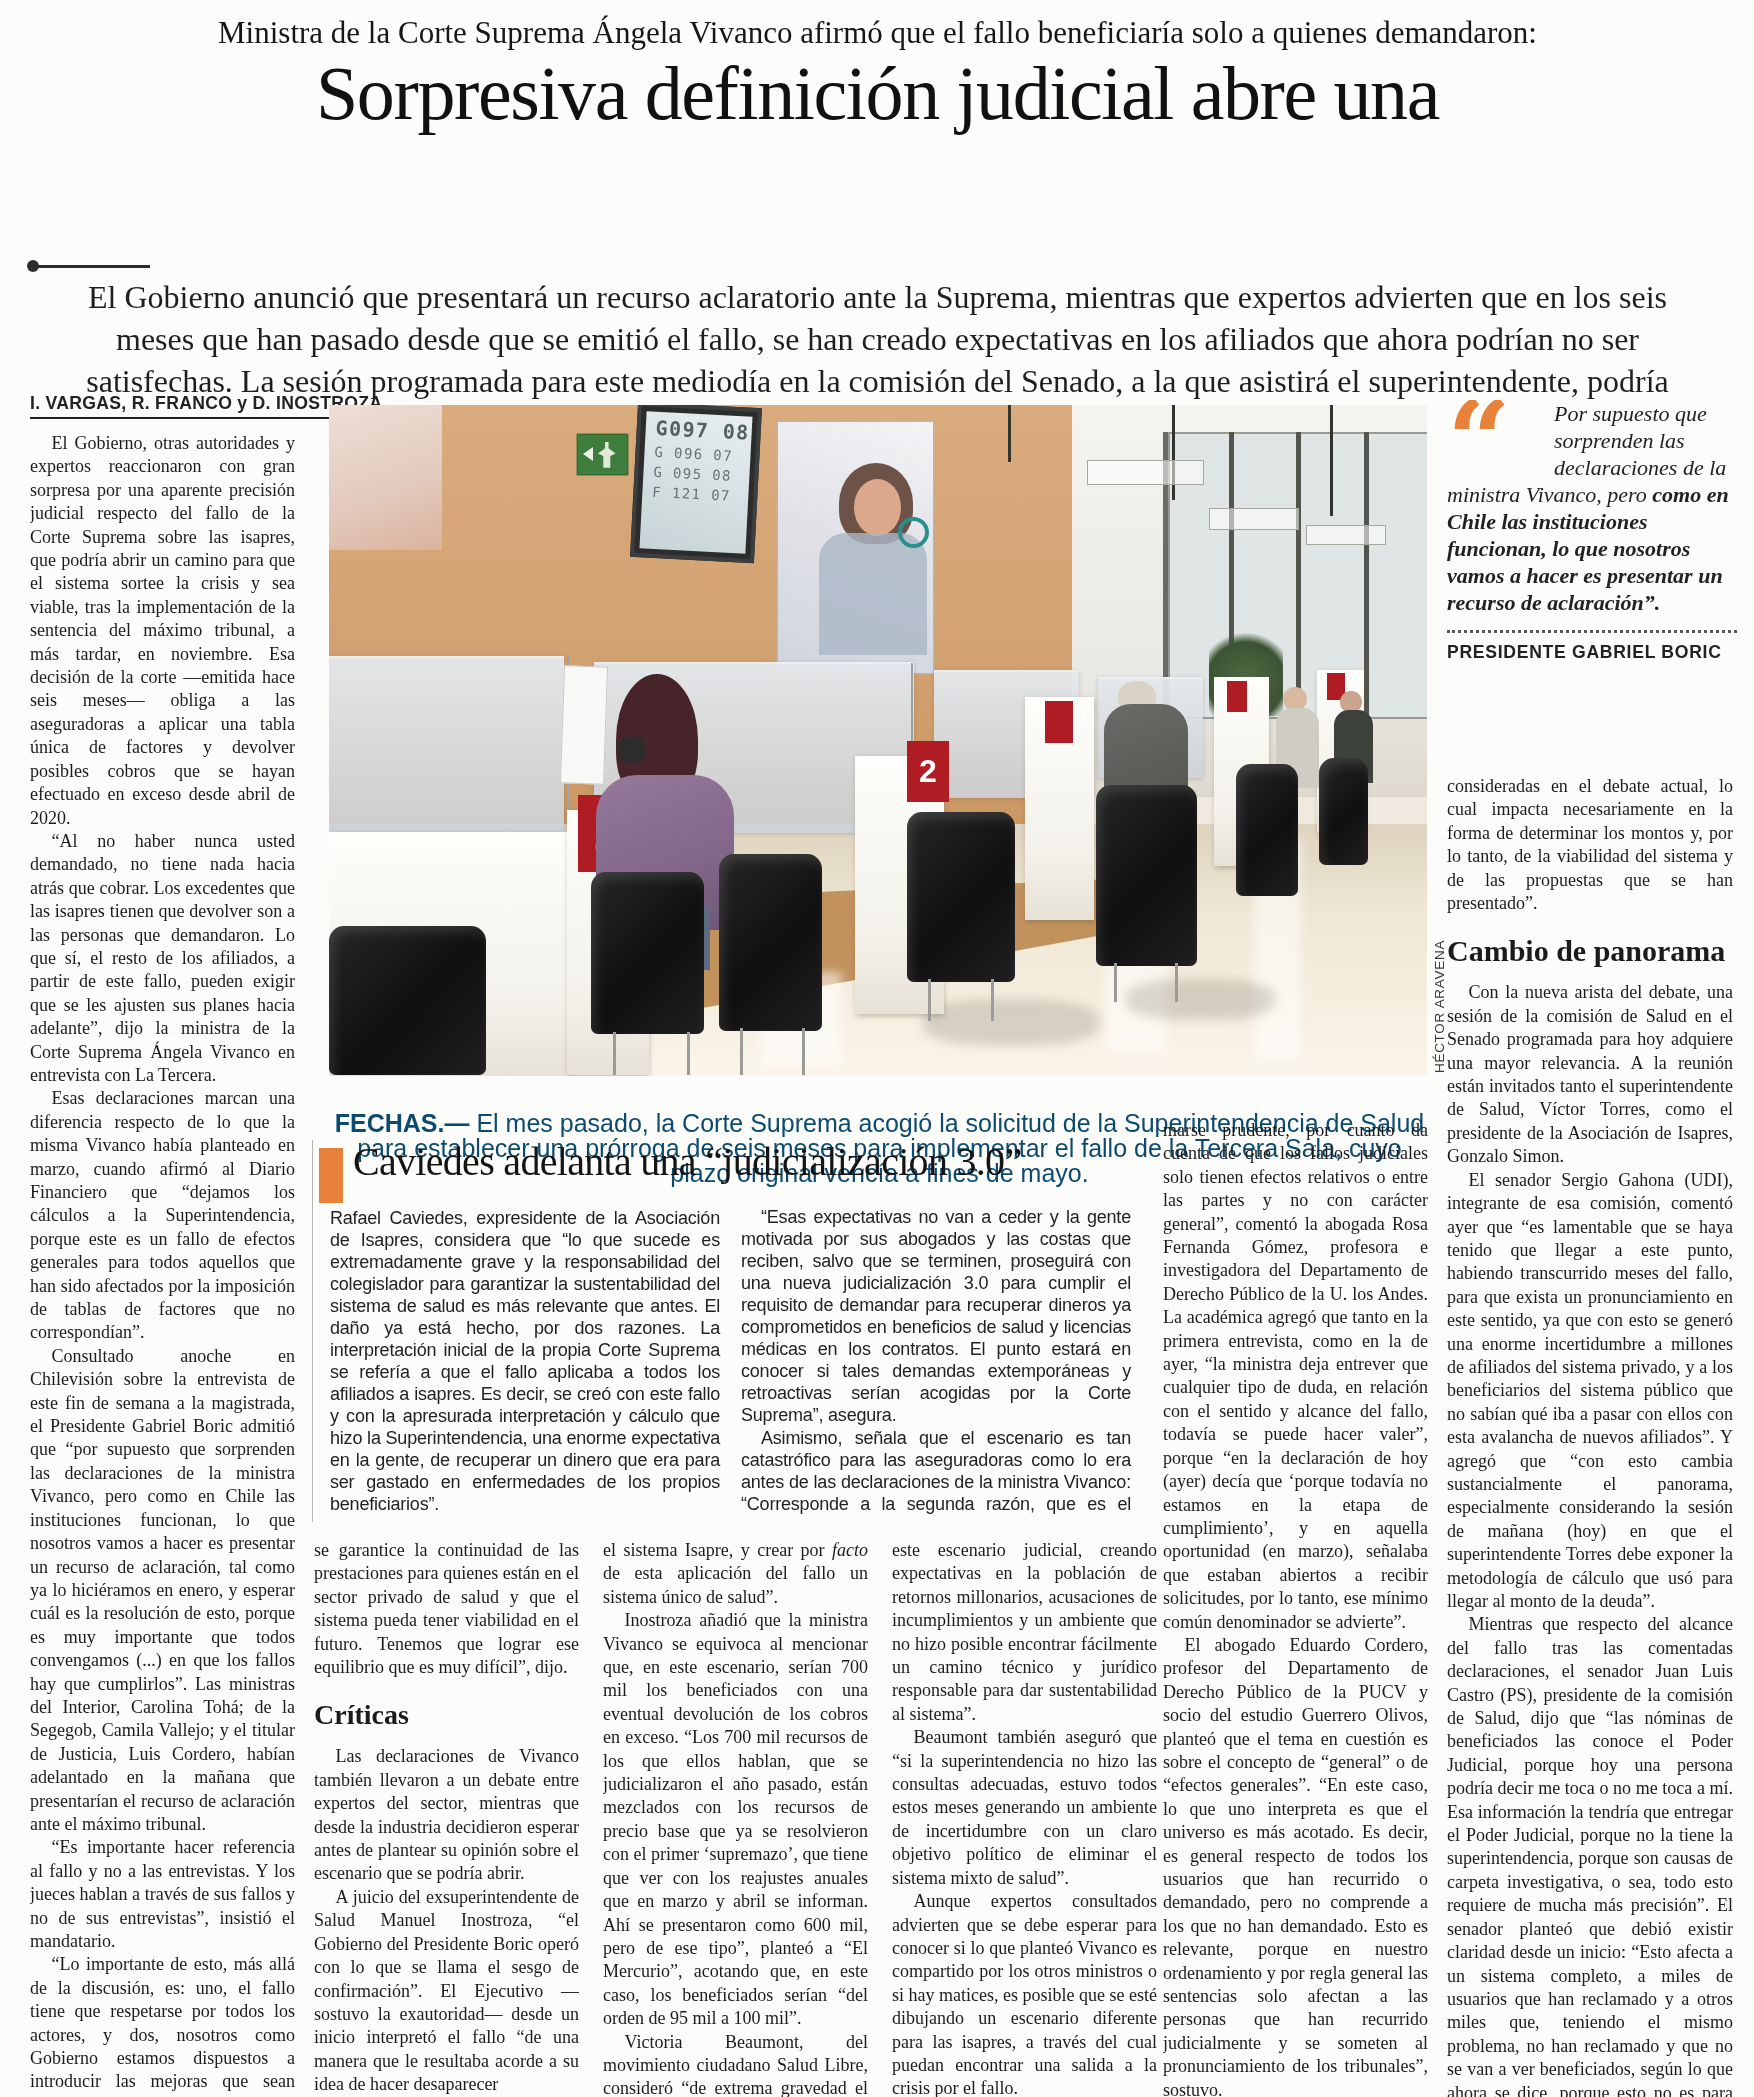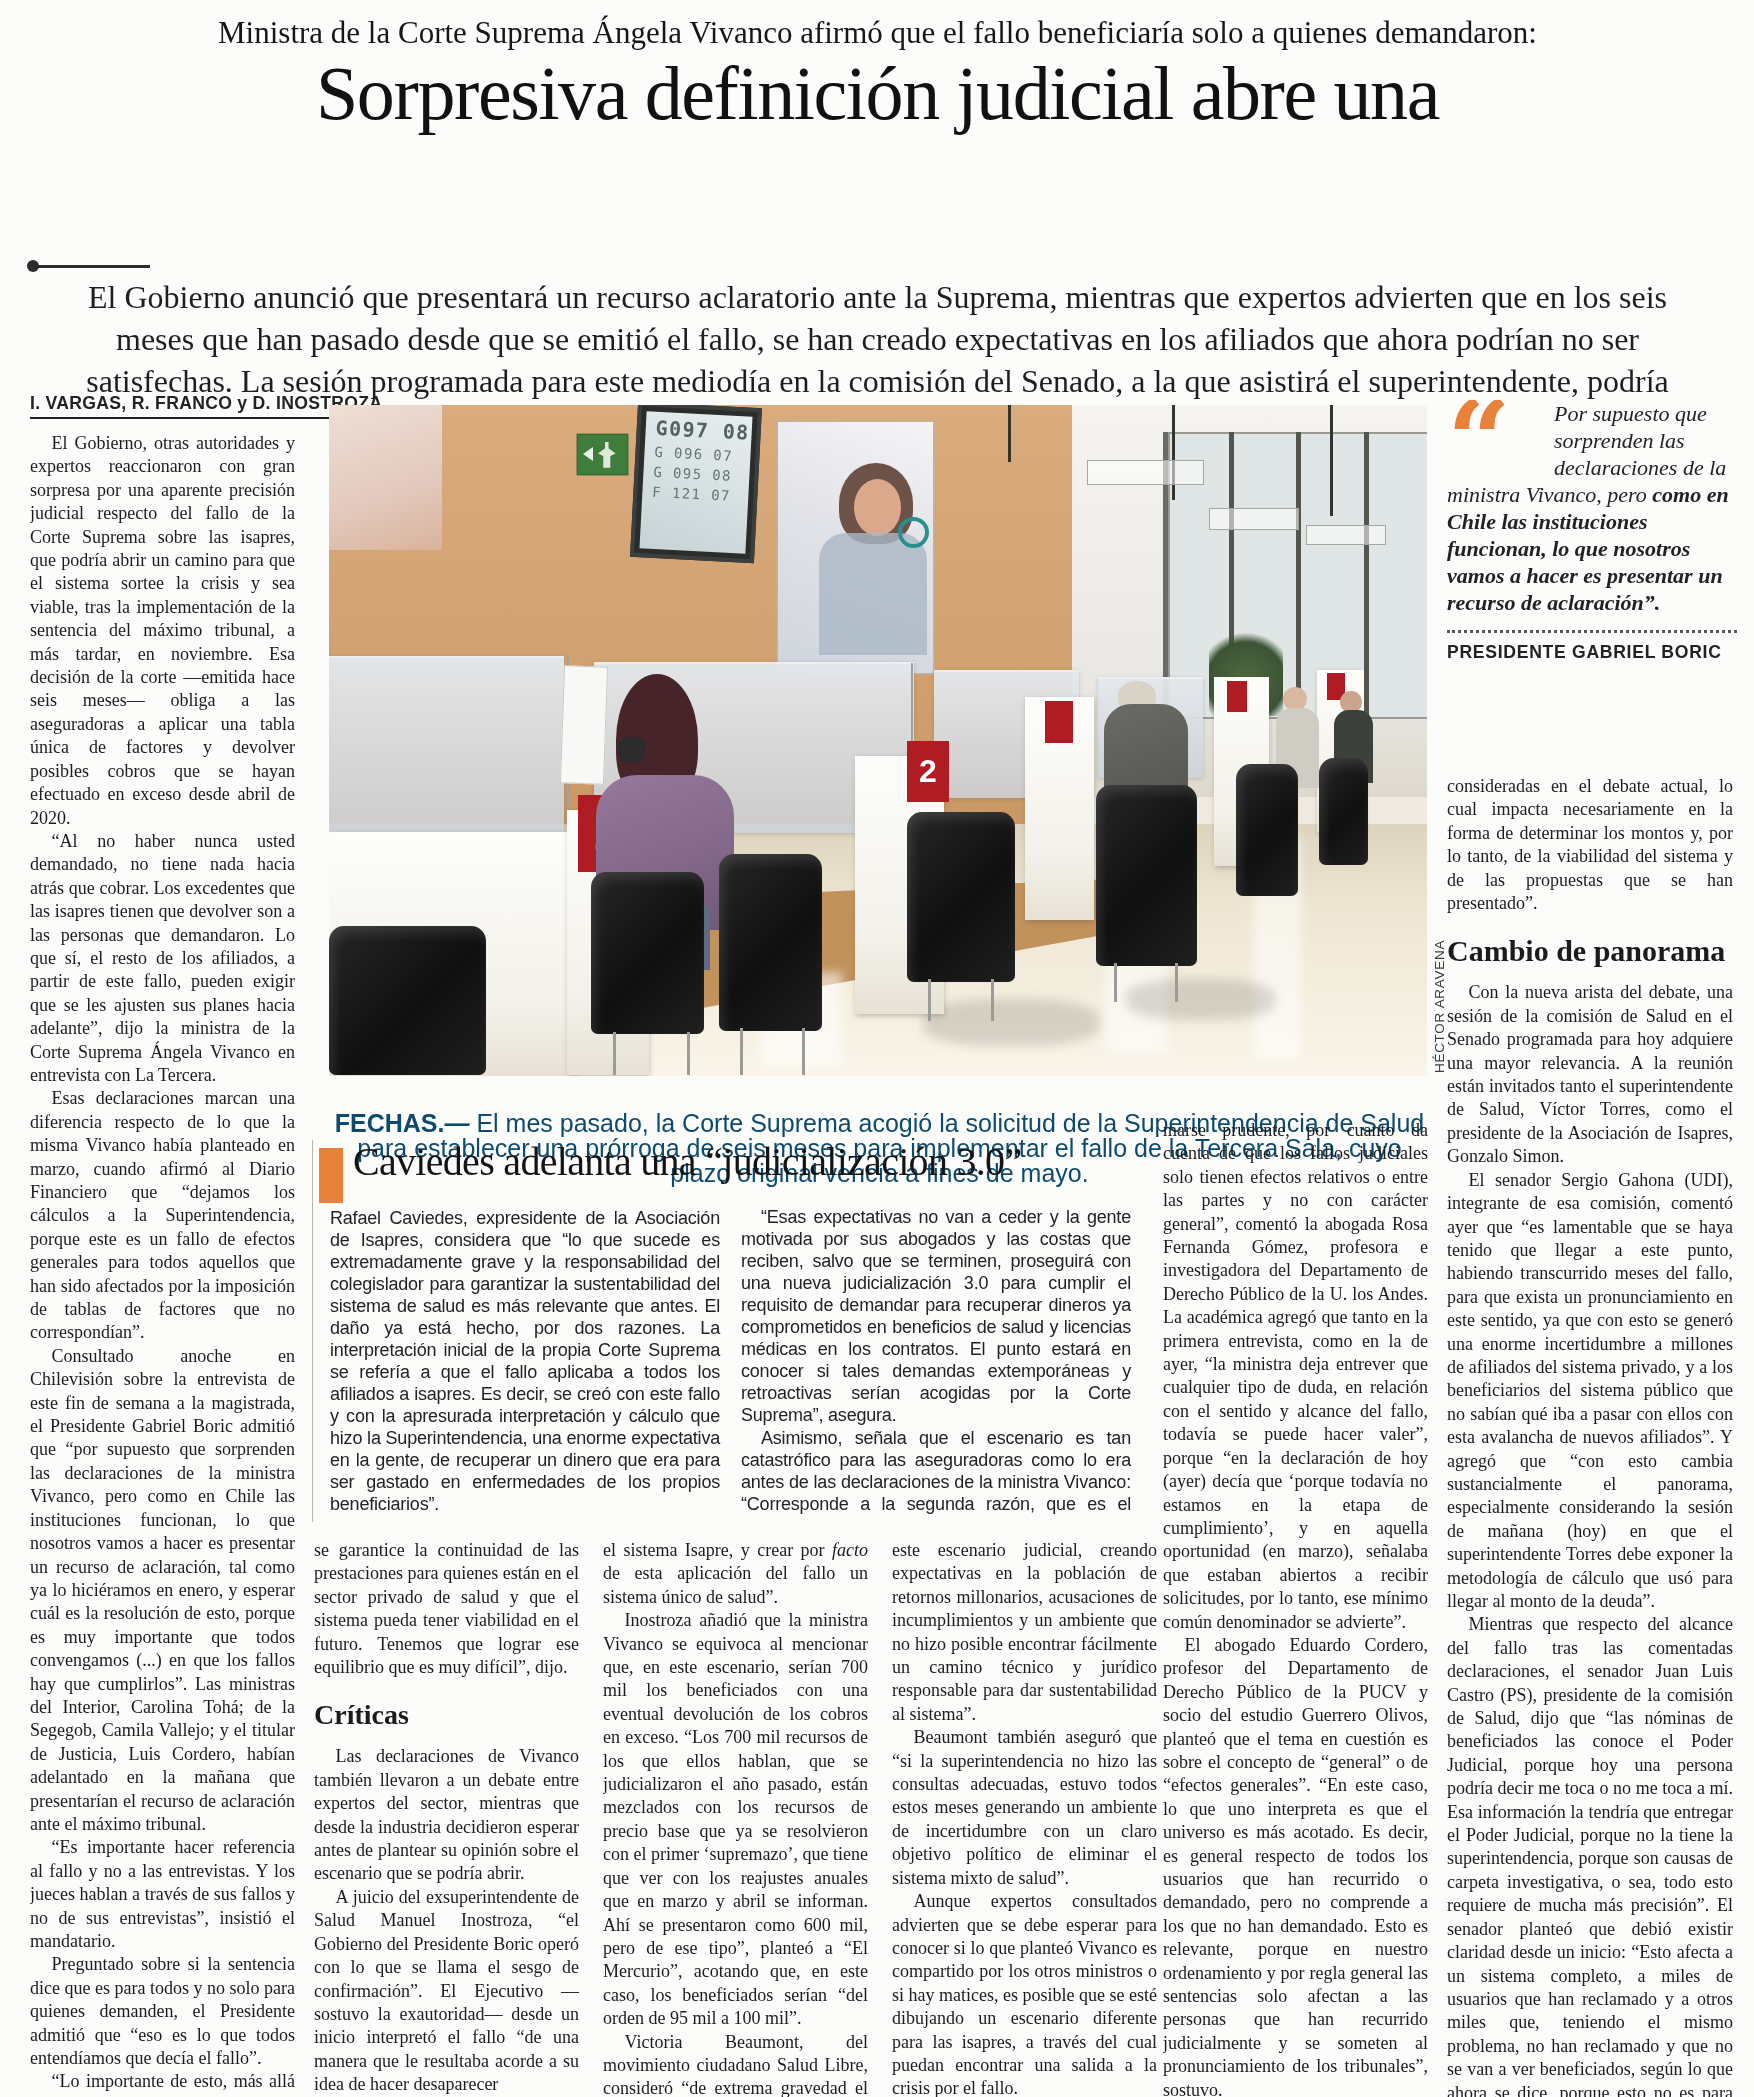--- a/index.html
+++ b/index.html
@@ -102,21 +102,20 @@
     </div>
   <p class="deck">El Gobierno anunció que presentará un recurso aclaratorio ante la Suprema, mientras que expertos advierten que en los seis meses que han pasado desde que se emitió el fallo, se han creado expectativas en los afiliados que ahora podrían no ser satisfechas. La sesión programada para este mediodía en la comisión del Senado, a la que asistirá el superintendente, podría ser clave.</p>
   <div class="byline">I. VARGAS, R. FRANCO y D. INOSTROZA</div>
 
   <div id="col1" class="col bodytext">
     <p>El Gobierno, otras autoridades y expertos reaccionaron con gran sorpresa por una aparente precisión judicial respecto del fallo de la Corte Suprema sobre las isapres, que podría abrir un camino para que el sistema sortee la crisis y sea viable, tras la implementación de la sentencia del máximo tribunal, a más tardar, en noviembre. Esa decisión de la corte —emitida hace seis meses— obliga a las aseguradoras a aplicar una tabla única de factores y devolver posibles cobros que se hayan efectuado en exceso desde abril de 2020.</p>
     <p>“Al no haber nunca usted demandado, no tiene nada hacia atrás que cobrar. Los excedentes que las isapres tienen que devolver son a las personas que demandaron. Lo que sí, el resto de los afiliados, a partir de este fallo, pueden exigir que se les ajusten sus planes hacia adelante”, dijo la ministra de la Corte Suprema Ángela Vivanco en entrevista con La Tercera.</p>
     <p>Esas declaraciones marcan una diferencia respecto de lo que la misma Vivanco había planteado en marzo, cuando afirmó al Diario Financiero que “dejamos los cálculos a la Superintendencia, porque este es un fallo de efectos generales para todos aquellos que han sido afectados por la imposición de tablas de factores que no correspondían”.</p>
     <p>Consultado anoche en Chilevisión sobre la entrevista de este fin de semana a la magistrada, el Presidente Gabriel Boric admitió que “por supuesto que sorprenden las declaraciones de la ministra Vivanco, pero como en Chile las instituciones funcionan, lo que nosotros vamos a hacer es presentar un recurso de aclaración, tal como ya lo hiciéramos en enero, y esperar cuál es la resolución de esto, porque es muy importante que todos convengamos (...) en que los fallos hay que cumplirlos”. Las ministras del Interior, Carolina Tohá; de la Segegob, Camila Vallejo; y el titular de Justicia, Luis Cordero, habían adelantado en la mañana que presentarían el recurso de aclaración ante el máximo tribunal.</p>
     <p>“Es importante hacer referencia al fallo y no a las entrevistas. Y los jueces hablan a través de sus fallos y no de sus entrevistas”, insistió el mandatario.</p>
-    <p>Preguntado sobre si la sentencia dice que es para todos y no solo para quienes demanden, el Presidente admitió que “eso es lo que todos entendíamos que decía el fallo”.</p>
     <p>“Lo importante de esto, más allá de la discusión, es: uno, el fallo tiene que respetarse por todos los actores, y dos, nosotros como Gobierno estamos dispuestos a introducir las mejoras que sean necesarias en el proyecto de ley corta para que el fallo se respete,</p>
   </div>
 
   <div class="photo-wrap">
     <div class="photo">
       <div class="ph-wall"></div>
       <div class="ph-corner"></div>
       <div class="ph-bright"></div>
       <div class="ph-window">
         <div class="ph-mull" style="left:61px"></div>

